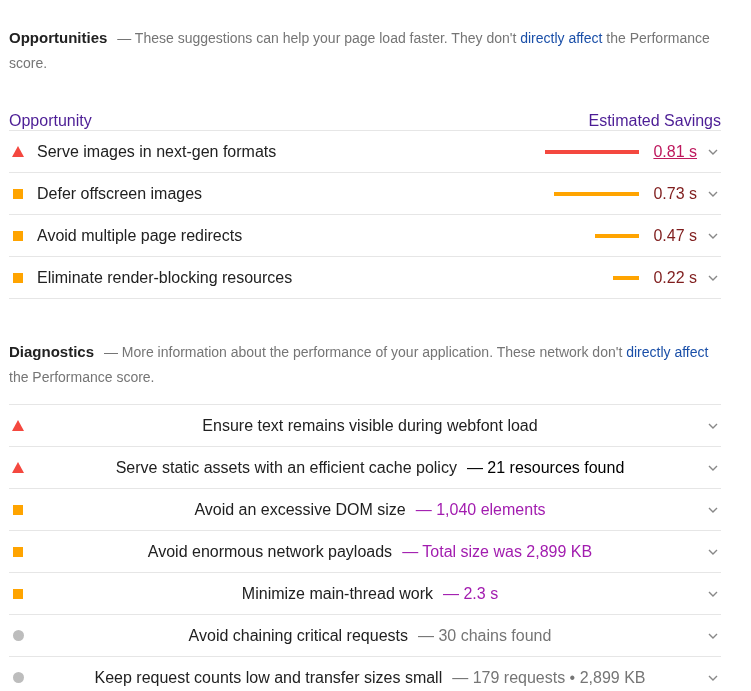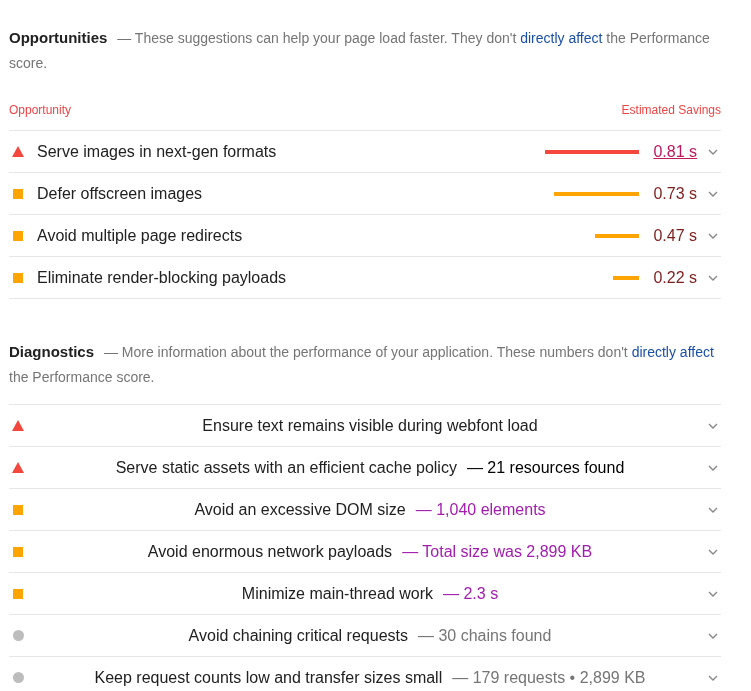--- a/index.html
+++ b/index.html
@@ -10,21 +10,21 @@
   }
   .wrap { position: relative; padding-left: 9px; width: 712px; }
   .group-header {
     font-size: 14px; line-height: 25px; color: #757575;
     padding-top: 25px;
   }
   .group-title { font-weight: bold; color: #212121; font-size: 15px; margin-right: 6px; }
   .group-desc a { color: #1a4fa8; text-decoration: none; }
   .col-header {
     display: flex; justify-content: space-between;
-    font-size: 12px; color: #ef4444; height: 42px; align-items: center;
+    font-size: 16px; color: #4c1d95; height: 42px; align-items: flex-end;
     margin-top: 13px;
     border-bottom: 1px solid #e6e6e6;
     box-sizing: border-box;
   }
   .row {
     display: flex; align-items: center; height: 42px;
     border-bottom: 1px solid #e6e6e6; box-sizing: border-box;
     font-size: 16px; cursor: pointer;
   }
   .row .icon { width: 28px; flex: 0 0 28px; display: flex; align-items: center; }
@@ -105,38 +105,38 @@
         <span class="chev">
           <svg width="10" height="6" viewBox="0 0 10 6">
             <polyline points="1,1 5,5 9,1" fill="none" stroke="#888" stroke-width="1.4"></polyline>
           </svg>
         </span>
       </div>
       <div class="row">
         <span class="icon">
           <span class="sq"></span>
         </span>
-        <span class="title">Eliminate render-blocking payloads</span>
+        <span class="title">Eliminate render-blocking resources</span>
         <div class="savings">
           <div class="bar avg" style="width: 26px;"></div>
           <span class="sval avg">0.22 s</span>
         </div>
         <span class="chev">
           <svg width="10" height="6" viewBox="0 0 10 6">
             <polyline points="1,1 5,5 9,1" fill="none" stroke="#888" stroke-width="1.4"></polyline>
           </svg>
         </span>
       </div>
     </div>
 
   <div class="spacer"></div>
 
   <div class="group-header" style="padding-top:0">
     <span class="group-title">Diagnostics</span>
-    <span class="group-desc"><span>— More information about the performance of your application. These numbers don't </span><a href="#">directly affect</a><span> the Performance score.</span></span>
+    <span class="group-desc"><span>— More information about the performance of your application. These network don't </span><a href="#">directly affect</a><span> the Performance score.</span></span>
   </div>
 
   <div id="diag-list" style="margin-top:14px;border-top:1px solid #e6e6e6;text-align:center;">
       <div class="row">
         <span class="icon">
           <span class="tri"></span>
         </span>
         <span class="title"><span>Ensure text remains visible during webfont load</span></span>
         <span class="chev">
           <svg width="10" height="6" viewBox="0 0 10 6">

